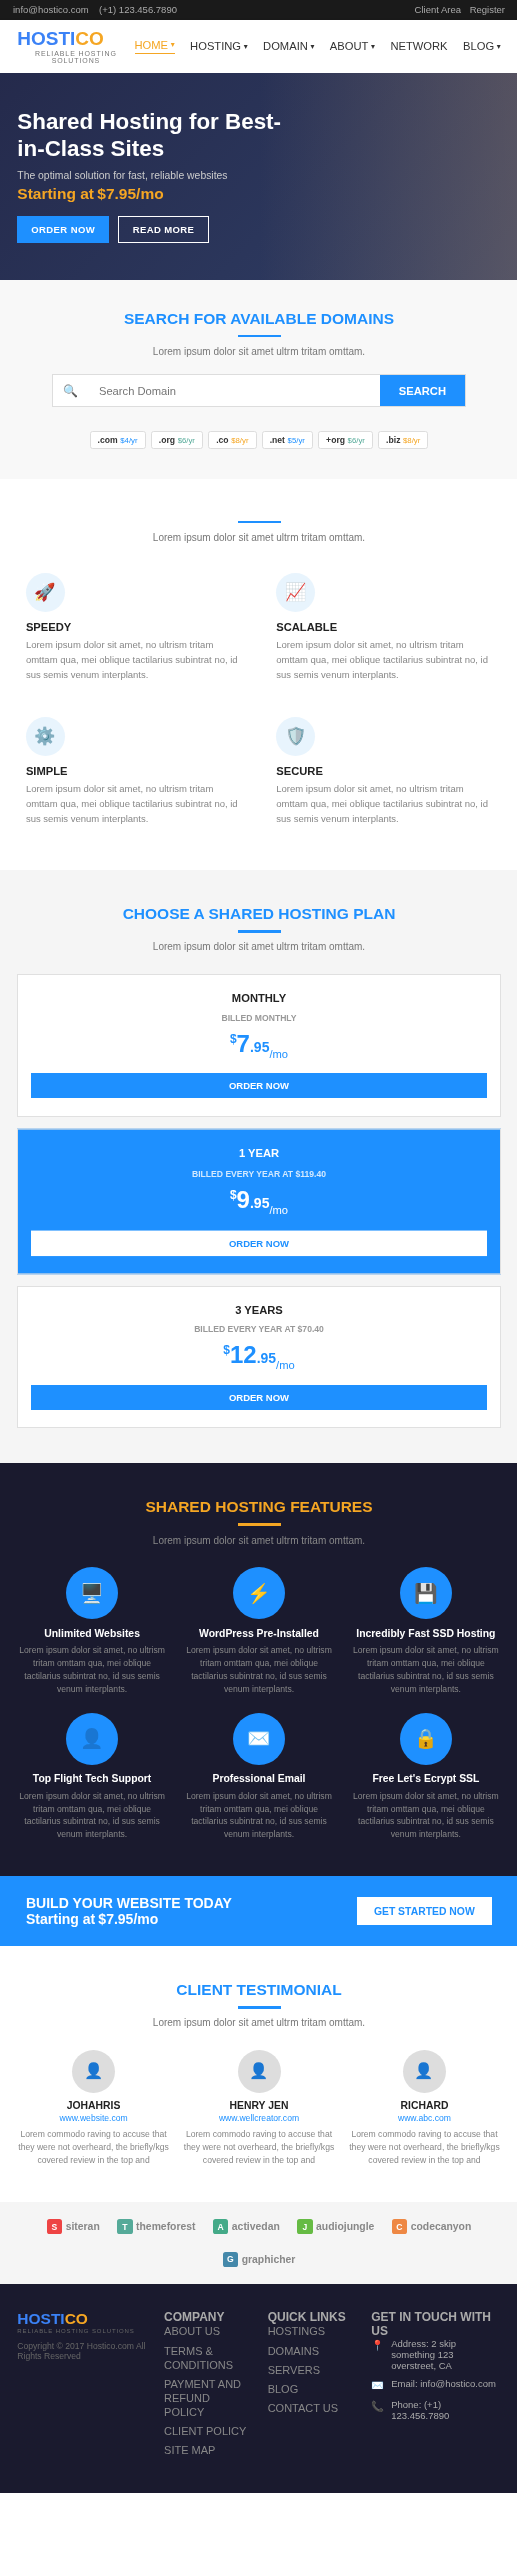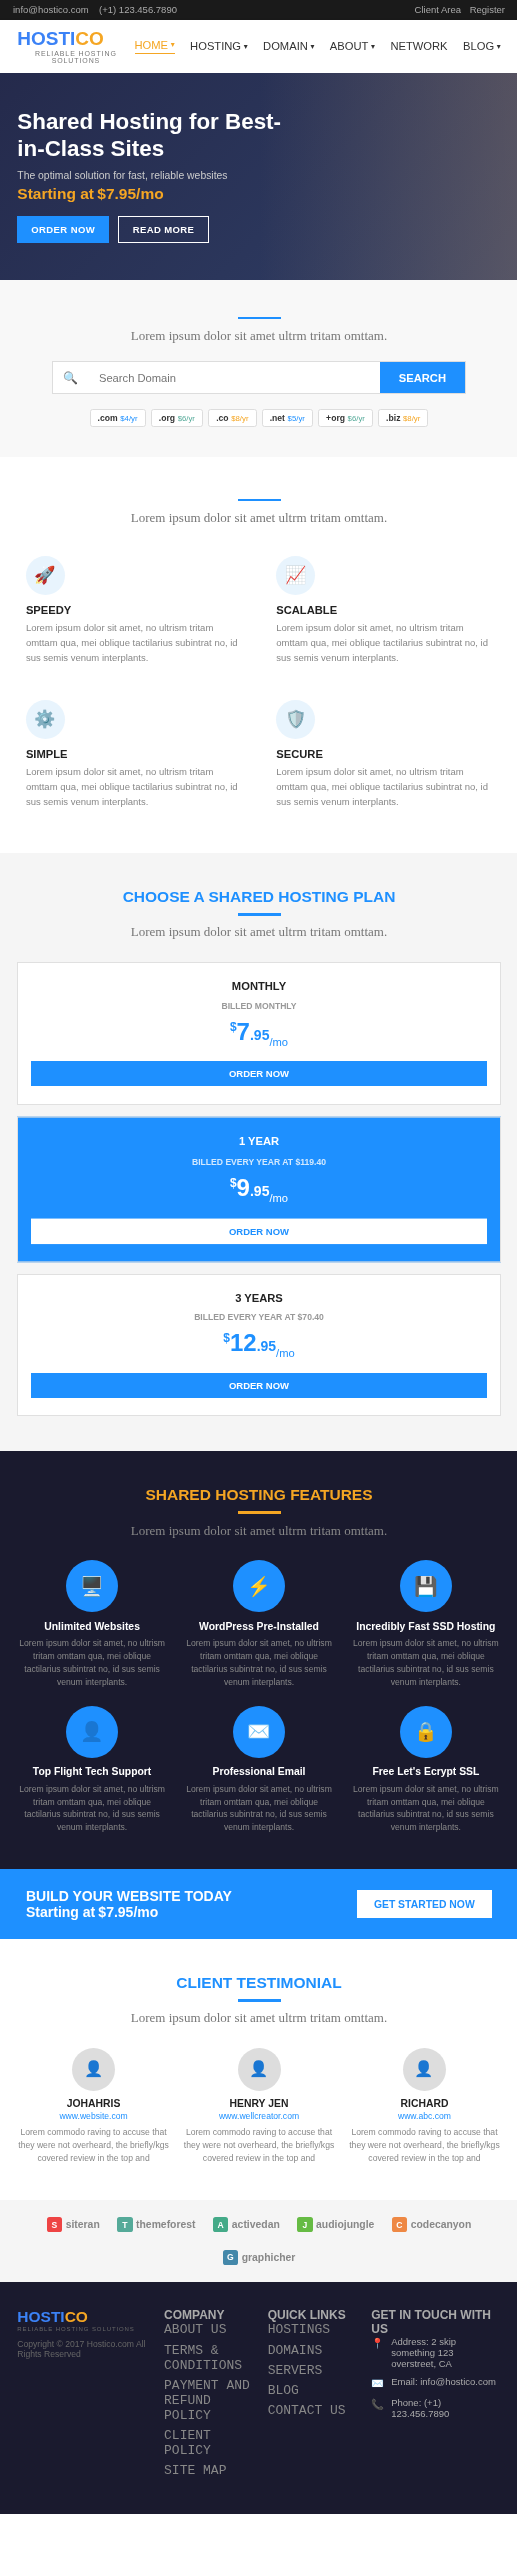--- a/index.html
+++ b/index.html
@@ -31,25 +31,25 @@
     .hero-price { color: #fff; font-size: 12px; margin-bottom: 13px; }
     .hero-price span { color: #f5a623; font-size: 15.5px; font-weight: 700; }
     .hero-btns { display: flex; gap: 8.6px; }
     .btn-primary { background: #1e90ff; color: #fff; padding: 7px 14px; border: none; font-size: 9.5px; font-weight: 700; cursor: pointer; text-transform: uppercase; letter-spacing: 0.4px; }
     .btn-outline { background: transparent; color: #fff; padding: 7px 14px; border: 1.7px solid #fff; font-size: 9.5px; font-weight: 700; cursor: pointer; text-transform: uppercase; letter-spacing: 0.4px; }
 
     
     .domain-section { background: #f8f8f8; padding: 30px 17.3px; text-align: center; }
     .section-title { font-size: 15.5px; font-weight: 700; color: #222; margin-bottom: 7px; }
     .section-title span { color: #1e90ff; }
-    .section-sub { color: #777; font-size: 13px; margin-bottom: 17.3px; font-family: Liberation Serif, serif; }
+    .section-sub { color: #777; font-size: 10px; margin-bottom: 17.3px; }
     .search-bar { display: flex; max-width: 414px; margin: 0 auto 10.4px; border: 0.9px solid #ddd; background: #fff; }
     .search-bar input { flex: 1; padding: 8.6px 12px; border: none; outline: none; font-size: 11.2px; }
     .search-btn { background: #1e90ff; color: #fff; padding: 8.6px 19px; border: none; font-weight: 700; font-size: 11.2px; cursor: pointer; text-transform: uppercase; }
-    .tld-row { display: flex; gap: 5.2px; justify-content: center; flex-wrap: wrap; margin-top: 15px; }
+    .tld-row { display: flex; gap: 5.2px; justify-content: center; flex-wrap: wrap; margin-top: 24px; }
     .tld-badge { background: #fff; border: 0.9px solid #ddd; border-radius: 2.6px; padding: 2.6px 7px; font-size: 8.6px; display: flex; align-items: center; gap: 2.6px; }
     .tld-badge .ext { font-weight: 700; color: #333; }
     .tld-badge .price { color: #1e90ff; font-size: 7.8px; }
     .tld-badge.new .price { color: #f5a623; }
 
     
     .success-section { padding: 35px 17.3px; text-align: center; background: #fff; }
     .features-grid { display: grid; grid-template-columns: 1fr 1fr; gap: 17.3px; margin-top: 21.6px; text-align: left; }
     .feature-item { padding: 8.6px; }
     .feature-icon { width: 39px; height: 39px; background: #e8f4fd; border-radius: 50%; display: flex; align-items: center; justify-content: center; margin-bottom: 8.6px; font-size: 17.3px; }
@@ -106,21 +106,21 @@
 
     
     .footer { background: #1a1a2e; color: #aaa; padding: 26px 17.3px 13px; }
     .footer-top { display: grid; grid-template-columns: 1.5fr 1fr 1fr 1.5fr; gap: 17.3px; margin-bottom: 17.3px; }
     .footer-logo { margin-bottom: 7px; }
     .footer-logo .logo-host { font-size: 15.5px; }
     .footer-logo .logo-ico { font-size: 15.5px; }
     .footer-copy { font-size: 8.6px; color: #666; }
     .footer-links { list-style: none; }
     .footer-links li { margin-bottom: 5.2px; }
-    .footer-links li a { color: #888; font-size: 13px; text-decoration: none; font-family: Liberation Mono, monospace; }
+    .footer-links li a { color: #888; font-size: 11px; text-decoration: none; }
     .contact-item { display: flex; align-items: flex-start; gap: 7px; margin-bottom: 7px; font-size: 9.5px; }
     .contact-icon { color: #f5a623; font-size: 10.4px; margin-top: 0.9px; }
 
     
     .section-divider { width: 43px; height: 2.6px; background: #1e90ff; margin: 7px auto 0; }
     .section-divider.gold { background: #f5a623; }
   </style>
 </head>
 <body>
 
@@ -164,20 +164,24 @@
       <span>$7.95/mo</span>
     </p>
     <div class="hero-btns">
       <button class="btn-primary">ORDER NOW</button>
       <button class="btn-outline">READ MORE</button>
     </div>
   </div>
 </div>
 
 <div class="domain-section">
+  <h2 class="section-title">
+    <span>SEARCH FOR</span>
+    <span style="color:#1e90ff">AVAILABLE DOMAINS</span>
+  </h2>
   <div class="section-divider"></div>
   <p class="section-sub" style="margin-top:8.6px">Lorem ipsum dolor sit amet ultrm tritam omttam.</p>
   <div class="search-bar">
     <span style="padding:8.6px 8.6px 8.6px 10.4px;color:#aaa;font-size:12px">🔍</span>
     <input type="text" placeholder="Search Domain" style="">
     <button class="search-btn">SEARCH</button>
   </div>
   <div class="tld-row">
     <div class="tld-badge">
         <span class="ext">.com</span>

